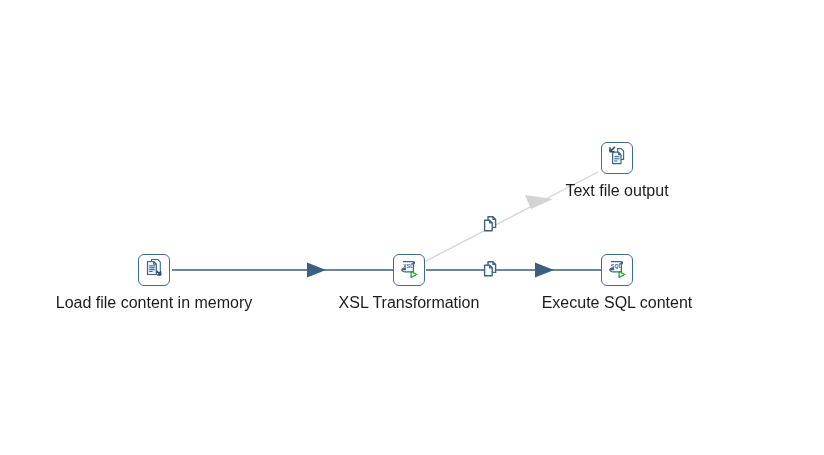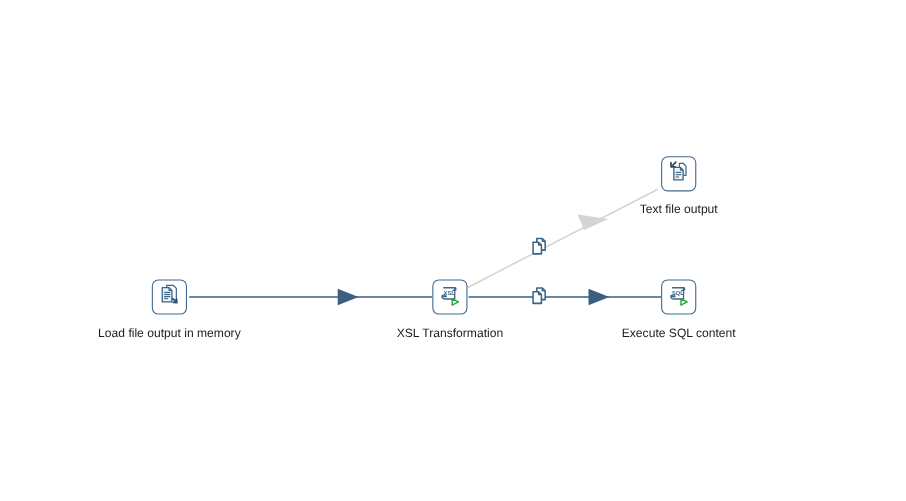--- a/index.html
+++ b/index.html
@@ -46,21 +46,21 @@
     display: flex;
     align-items: center;
     justify-content: center;
   }
   .node-label {
     position: absolute;
     top: 26px;
     left: 50%;
     transform: translateX(-50%);
     white-space: nowrap;
-    font-size: 11px;
+    font-size: 16px;
     color: #1c1c1c;
     font-family: "Liberation Sans", sans-serif;
     line-height: 14px;
   }
   .hop-icon {
     position: absolute;
     width: 0;
     height: 0;
   }
   .hop-icon svg {
@@ -104,21 +104,21 @@
 
           <rect x="6.2" y="8.3" width="5.6" height="1.1" fill="#3c6485"></rect>
           <rect x="6.2" y="10.2" width="5.6" height="1.1" fill="#3c6485"></rect>
           <rect x="6.2" y="12.1" width="5.6" height="1.1" fill="#3c6485"></rect>
           <rect x="6.2" y="14.0" width="3.4" height="1.0" fill="#3c6485"></rect>
 
           <path d="M14.0 14.4 l3.4 3.4 M17.6 14.8 l0.2 3.3 l-3.3 -0.2" fill="none" stroke="#2d4f6e" stroke-width="1.5" stroke-linecap="round" stroke-linejoin="round"></path>
         </svg>
       </span>
     </div>
-    <div class="node-label">Load file output in memory</div>
+    <div class="node-label">Load file content in memory</div>
   </div>
 
   <div class="node" style="left:409px; top:270px;">
     <div class="node-box">
       <span>
         <svg width="22" height="22" viewBox="0 0 22 22">
 
           <path d="M5.0 4.6 h10.4 v10.2 h-9.0" fill="#ffffff" stroke="#3c6485" stroke-width="1.2" stroke-linejoin="round"></path>
 
           <path d="M15.4 4.6 c1.5 0 1.5 2.3 0 2.3 h-2.1" fill="none" stroke="#3c6485" stroke-width="1.2" stroke-linejoin="round"></path>

